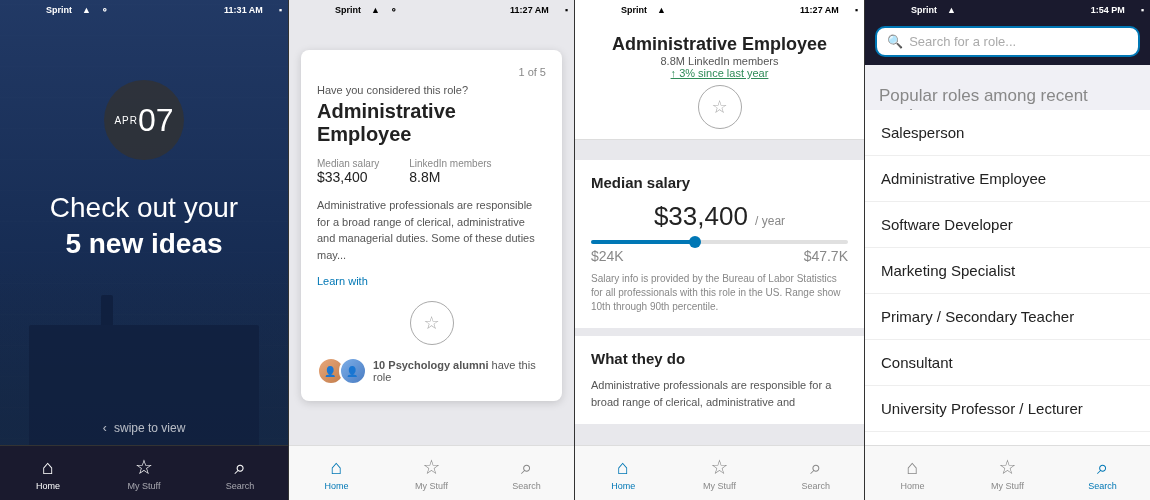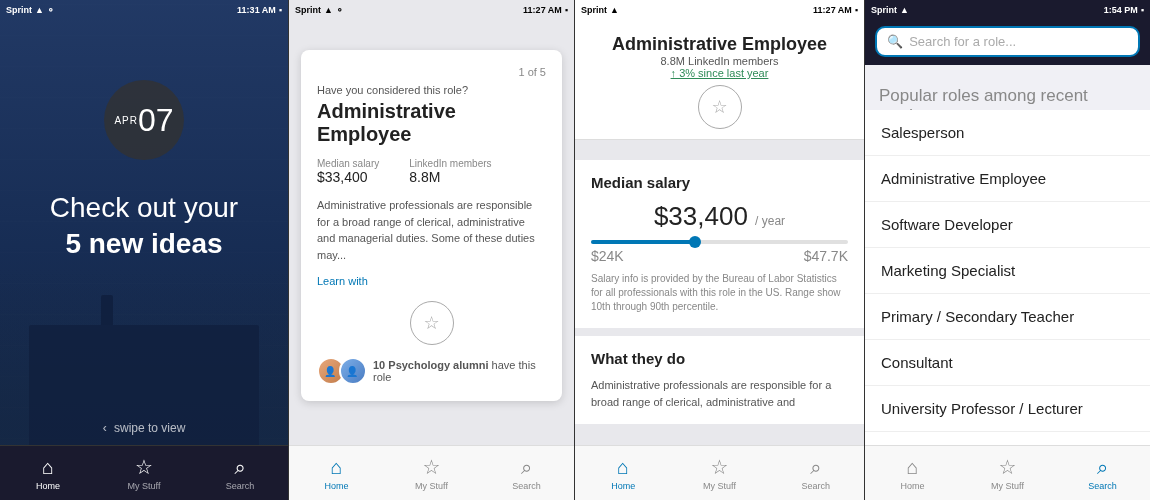--- a/index.html
+++ b/index.html
@@ -32,22 +32,22 @@
       height: 20px;
       padding: 0 6px;
       font-size: 9px;
       font-weight: 600;
       color: #fff;
       background: transparent;
       position: relative;
       z-index: 10;
     }
     .status-bar.dark { color: #000; }
-    .status-bar-left { display: flex; align-items: center; gap: 3px; }
-    .status-bar-right { display: flex; align-items: flex-start; gap: 3px; }
+    .status-bar-left { display: flex; align-items: center; gap: 10px; margin-left: 40px; }
+    .status-bar-right { display: flex; align-items: flex-start; gap: 16px; }
     .screen-1-content {
       position: relative;
       z-index: 5;
       display: flex;
       flex-direction: column;
       align-items: center;
       height: 100%;
     }
     .date-circle {
       margin-top: 60px;

